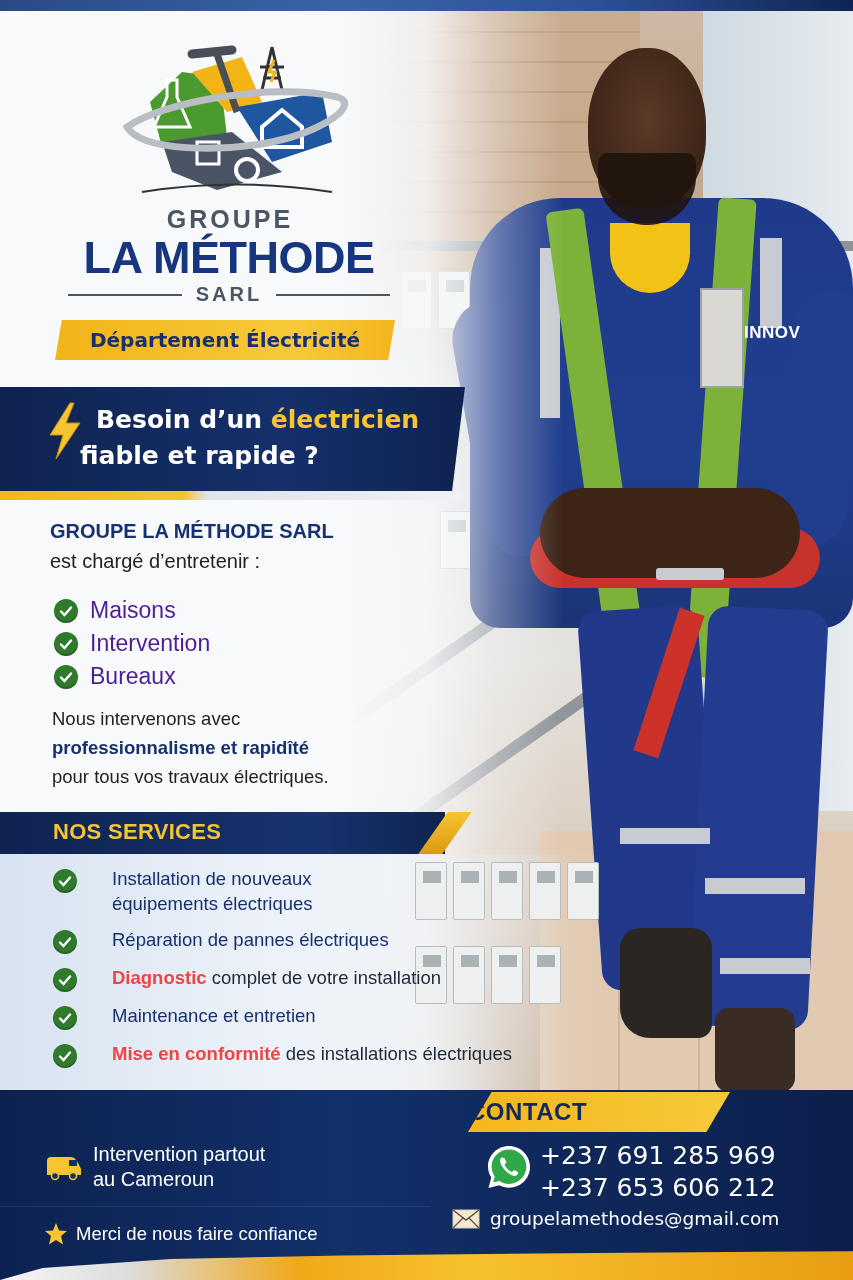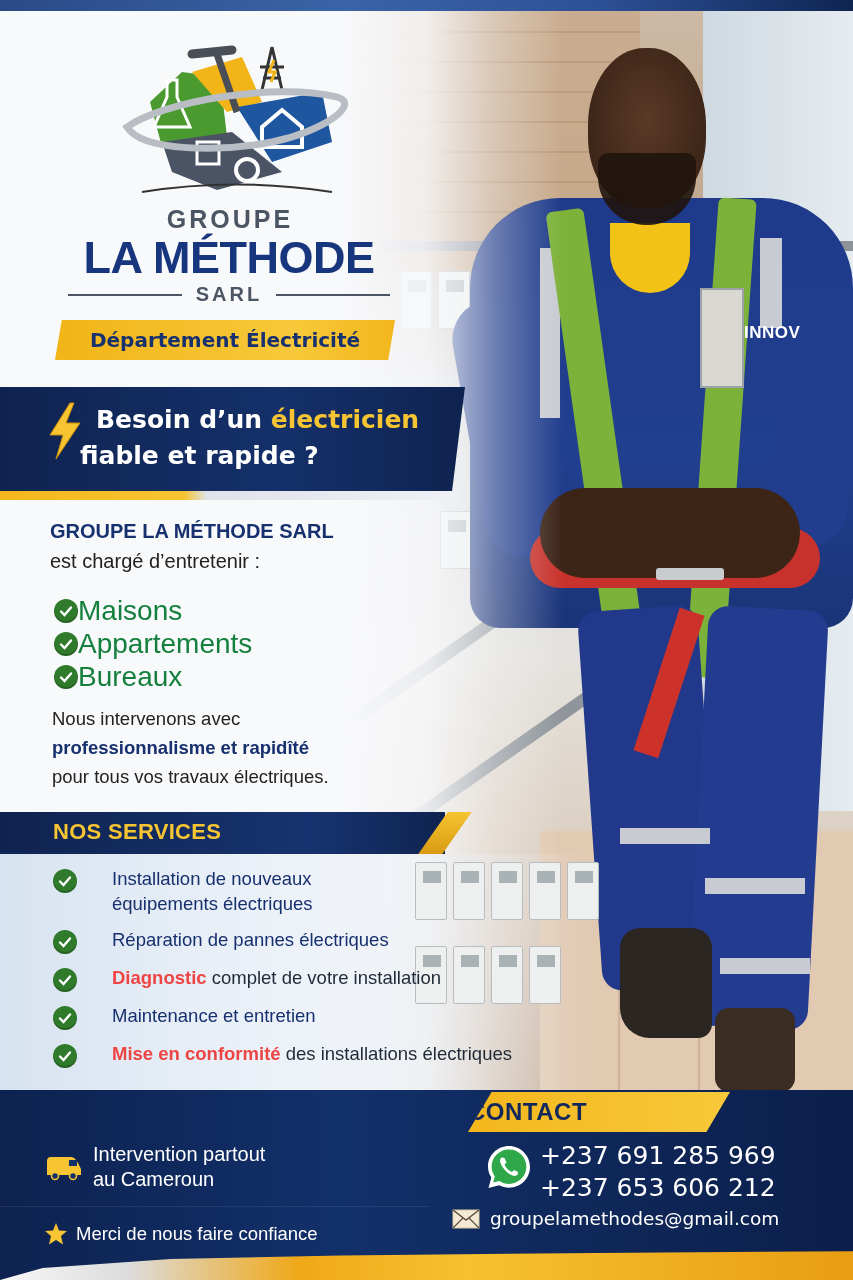--- a/index.html
+++ b/index.html
@@ -80,21 +80,21 @@
   .headline .l1 .hl { color: #f6c531; }
   .headline .l2 { position: absolute; left: 80px; top: 54px; color: #fff; font-weight: bold; font-size: 25px; white-space: nowrap; }
 
   
   .intro-title { position: absolute; left: 50px; top: 520px; color: #17306e; font-weight: bold; font-size: 20px; white-space: nowrap; font-family: "Liberation Sans", sans-serif; }
   .intro-sub { position: absolute; left: 50px; top: 550px; color: #222; font-size: 20px; white-space: nowrap; font-family: "Liberation Sans", sans-serif; }
   .checklist { position: absolute; left: 54px; top: 594px; }
   .checklist .item { display: flex; align-items: center; height: 33px; }
   .check { width: 24px; height: 24px; border-radius: 50%; background: #2f7a2b; display: inline-flex; align-items: center; justify-content: center; flex: 0 0 24px; box-shadow: inset 0 -2px 0 rgba(0,0,0,.2); }
   .check svg { width: 14px; height: 14px; }
-  .checklist .label { color: #15803d; font-size: 28px; font-family: "Liberation Sans", sans-serif; }
+  .checklist .label { margin-left: 12px; color: #4c1d95; font-size: 23px; font-family: "Liberation Sans", sans-serif; }
   .para { position: absolute; left: 52px; top: 704px; font-size: 18.5px; line-height: 29px; color: #222; font-family: "Liberation Sans", sans-serif; }
   .para .bold { color: #17306e; font-weight: bold; }
 
   
   .services-band { position: absolute; left: 0; top: 812px; width: 445px; height: 42px;
     background: linear-gradient(90deg,#0f2350,#17336f 70%,#0f2350); }
   .services-band .slash { position: absolute; right: -12px; top: 0; width: 24px; height: 42px; background: linear-gradient(180deg,#f6c430,#d99a12); transform: skewX(-35deg); }
   .services-band span { position: absolute; left: 53px; top: 7px; color: #f6c531; font-weight: bold; font-size: 22px; font-family: "Liberation Sans", sans-serif; letter-spacing: .3px; }
 
   .services-bg { position: absolute; left: 0; top: 854px; width: 600px; height: 236px;
@@ -234,21 +234,21 @@
           </svg>
         </span>
       <span class="label">Maisons</span>
     </div>
     <div class="item">
       <span class="check">
           <svg viewBox="0 0 14 14">
             <path d="M2 7.5 L5.5 11 L12 3.5" stroke="#fff" stroke-width="2.4" fill="none" stroke-linecap="round"></path>
           </svg>
         </span>
-      <span class="label">Appartements</span>
+      <span class="label">Intervention</span>
     </div>
     <div class="item">
       <span class="check">
           <svg viewBox="0 0 14 14">
             <path d="M2 7.5 L5.5 11 L12 3.5" stroke="#fff" stroke-width="2.4" fill="none" stroke-linecap="round"></path>
           </svg>
         </span>
       <span class="label">Bureaux</span>
     </div>
   </div>

